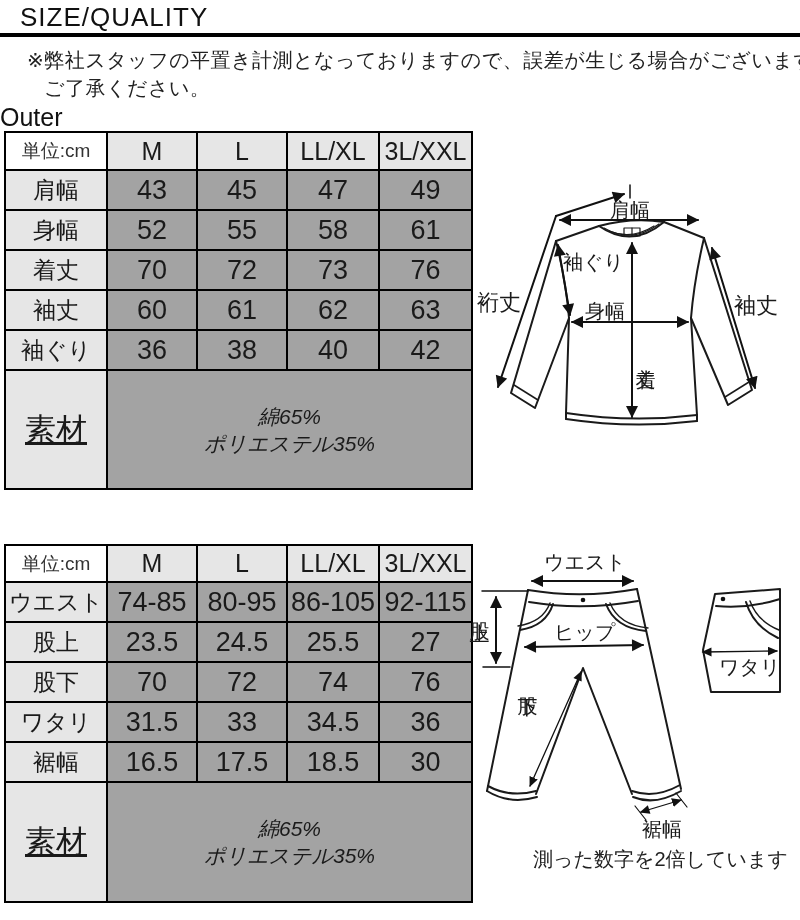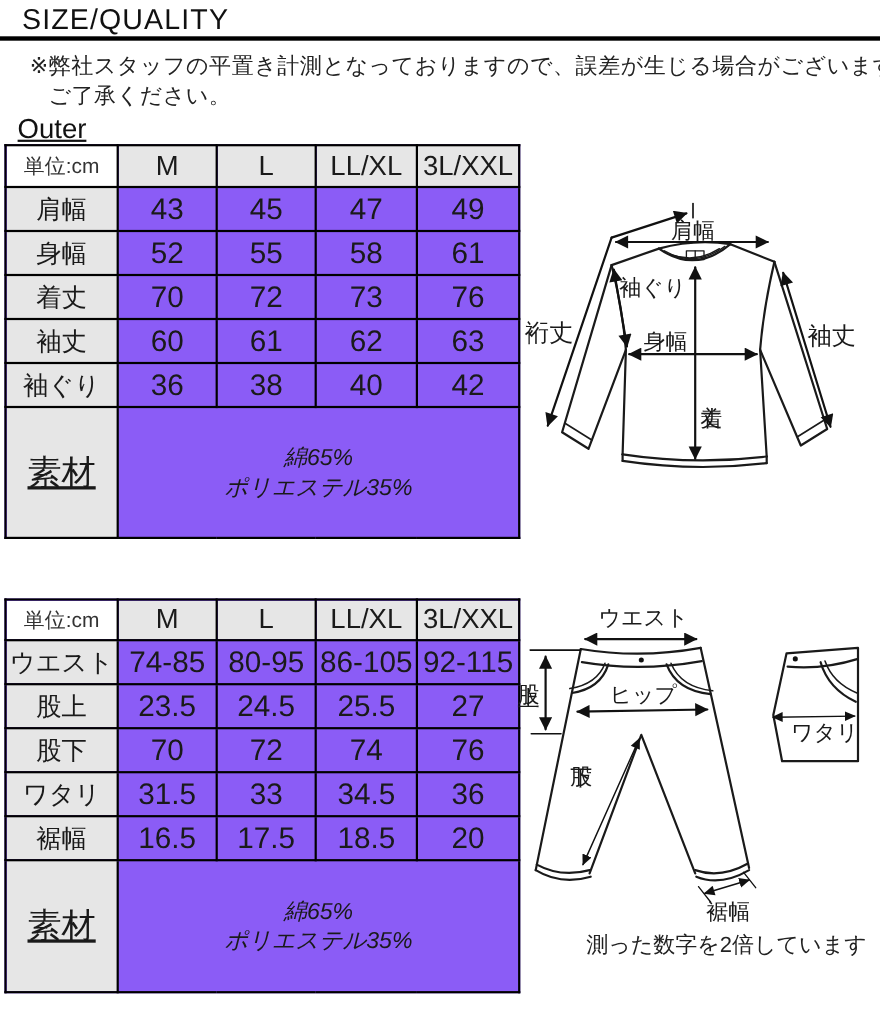--- a/index.html
+++ b/index.html
@@ -26,28 +26,28 @@
     left:27px;top:46px;
     font-size:20px;line-height:28px;color:#222;
     letter-spacing:0.5px;white-space:nowrap;
   }
   .notice .line2{padding-left:17px;}
 
   
   .section-label{
     font-size:25px;color:#111;
   }
-  .outer-label{left:16px;top:103px;text-decoration:underline;}
+  .outer-label{left:0;top:103px;}
   .pants-label{left:8px;top:509px;margin-top:44px;}
 
   
   table.size-table{
     border-collapse:collapse;
     table-layout:fixed;
-    background:#8b5cf6;
+    background:#a3a3a3;
     padding-left:20px;
   }
   .outer-table-wrap{left:4px;top:131px;}
   .pants-table-wrap{left:4px;top:544px;}
   table.size-table th,table.size-table td{
     border:2px solid #000;
     text-align:center;vertical-align:middle;
     padding:0;overflow:hidden;white-space:nowrap;
   }
   th.unit-cell{background:#fff;font-weight:normal;font-size:19px;color:#333;}
@@ -199,21 +199,21 @@
       <td class="val">31.5</td>
       <td class="val">33</td>
       <td class="val">34.5</td>
       <td class="val">36</td>
     </tr>
     <tr style="height:40px">
       <td class="row-label">裾幅</td>
       <td class="val">16.5</td>
       <td class="val">17.5</td>
       <td class="val">18.5</td>
-      <td class="val">20</td>
+      <td class="val">30</td>
     </tr>
     <tr style="height:120px">
       <td class="material-label">素材</td>
       <td class="material-val" colspan="4">
         <div>綿65%</div>
         <div>ポリエステル35%</div>
       </td>
     </tr>
   </tbody>
     </table>

